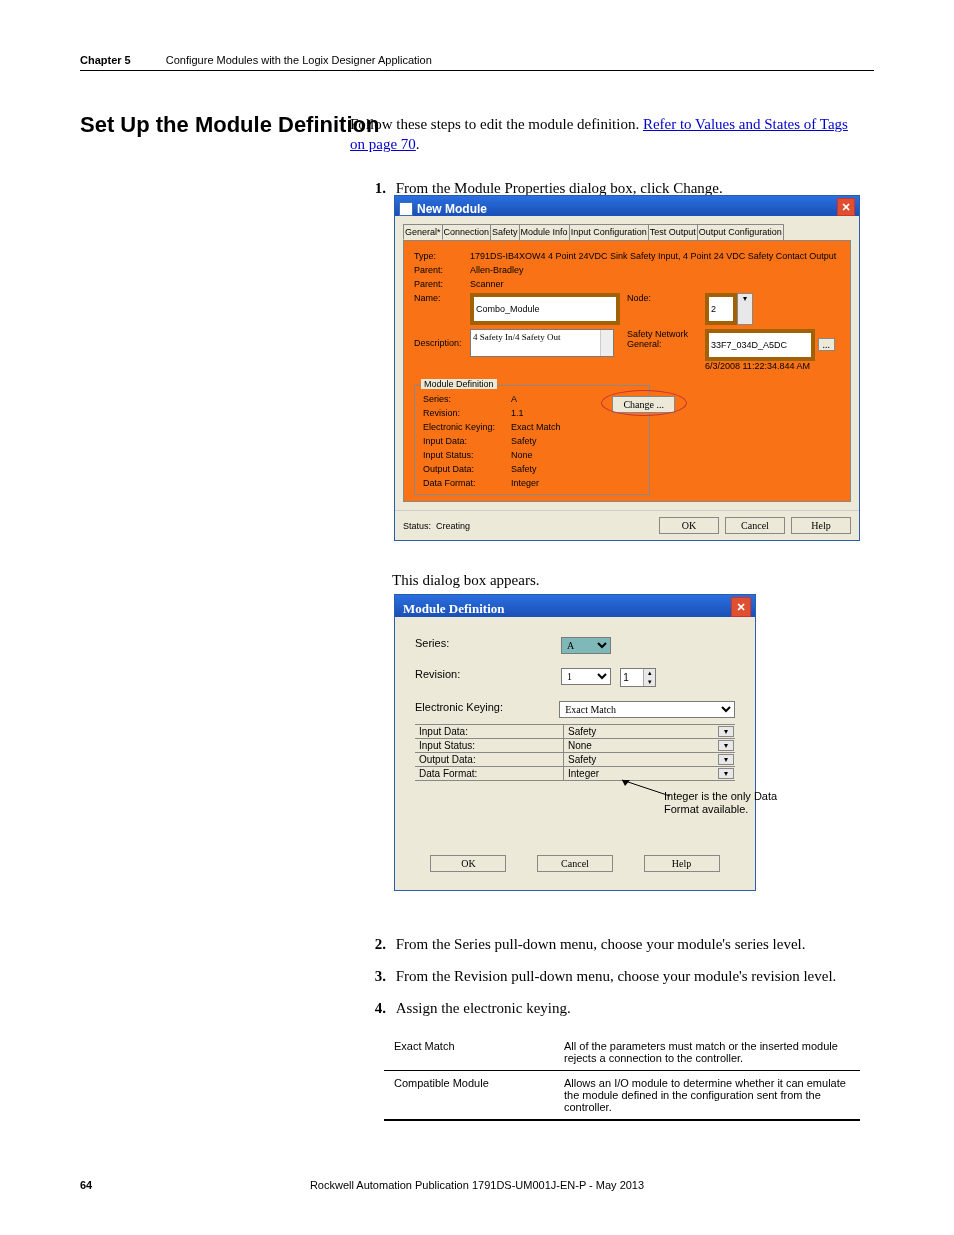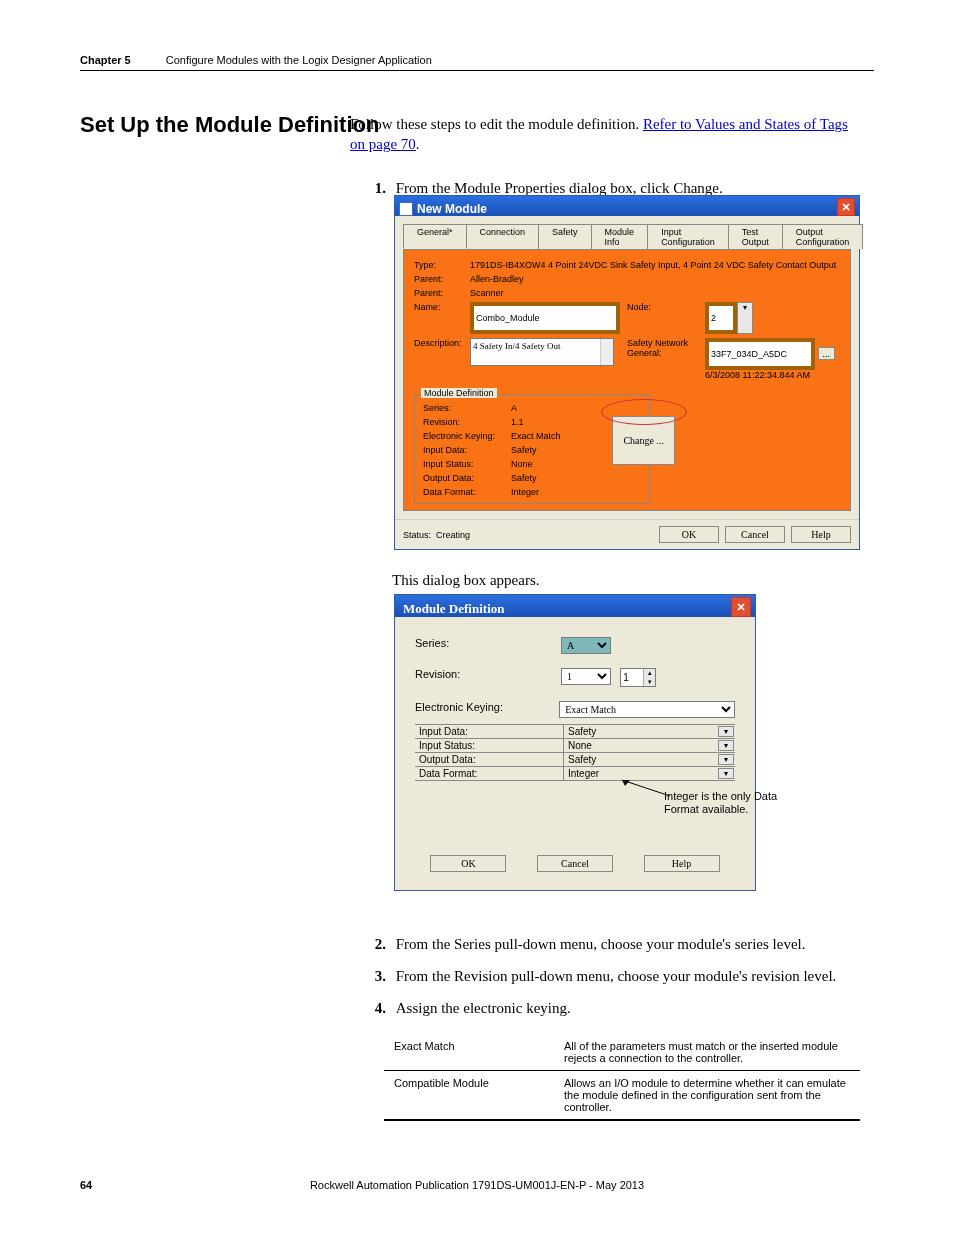--- a/index.html
+++ b/index.html
@@ -66,21 +66,21 @@
     width:16px;height:16px;
     background:#e05030;
     border:1px solid #c33;
     display:flex;align-items:center;justify-content:center;
     color:#fff;
     font-weight:700;
     font-size:11px;
     line-height:1;
   }
   .tabs { margin:8px 8px 0 8px; display:flex; font-size:9px }
-  .tabs .tab { padding:2px 13px; border:1px solid #888; border-bottom:none; background:#ece9d8; margin-right:-1px }
+  .tabs .tab { padding:2px 1px; border:1px solid #888; border-bottom:none; background:#ece9d8; margin-right:-1px }
   .tabs .tab.active { background:#ece9d8; font-weight:400; border-bottom:1px solid #ece9d8; position:relative; z-index:2 }
   .tabpanel { margin:0 8px 8px 8px; border:1px solid #888; background:#f97316; padding:10px 10px 6px 10px; font-size:9px }
   .kv { display:flex; margin-bottom:4px }
   .kv .k { width:56px }
   .input-flat { border:4px solid #a16207; background:#fff; padding:7px 2px; display:inline-block }
   .ta-flat { border:1px solid #7a7a7a; background:#fff; padding:2px; width:138px; height:22px; resize:none; font-family:Tahoma; font-size:9px; position:relative }
   .ta-flat .sb { position:absolute; right:0; top:0; bottom:0; width:12px; background:#eee; border-left:1px solid #ccc }
   .group { border:1px solid #888; margin-top:10px; padding:8px 8px 2px 8px; position:relative }
   .group-label { position:absolute; top:-7px; left:6px; background:#ece9d8; padding:0 3px }
   .btn-xp { border:1px solid #888; background:#ece9d8; padding:2px 12px; font-family:Tahoma; font-size:10px }
@@ -190,21 +190,21 @@
     <div class="kv">
         <span class="k">Parent:</span>
         <span>Scanner</span>
       </div>
     <div style="display:flex">
       <div style="flex:1">
         <div class="kv">
             <span class="k">Name:</span>
             <span class="input-flat" style="width:138px">Combo_Module</span>
           </div>
-        <div class="kv" style="align-items:flex-start">
+        <div class="kv" style="align-items:center">
             <span class="k">Description:</span>
           <span class="ta-flat"><span>4 Safety In/4 Safety Out</span><span class="sb"></span></span>
         </div>
       </div>
       <div style="flex:1">
         <div class="kv">
             <span class="k" style="width:78px">Node:</span>
           <span style="display:inline-flex">
               <span class="input-flat" style="width:20px">2</span>
               <span class="dd-arrow" style="position:static">▾</span>
@@ -245,21 +245,21 @@
             <span>None</span>
           </div>
         <div class="kv">
             <span class="k" style="width:88px">Output Data:</span>
             <span>Safety</span>
           </div>
         <div class="kv">
             <span class="k" style="width:88px">Data Format:</span>
             <span>Integer</span>
           </div>
-        <button class="btn-xp" style="position:absolute; top:13px; right:-34px; padding:18px 10px">Change ...</button>
+        <button class="btn-xp" style="position:absolute; top:2px; right:-34px; padding:2px 10px">Change ...</button>
         <span class="highlight-ellipse" style="top:-4px; right:-46px; width:84px; height:24px"></span>
       </div>
     </div>
   </div>
   <div class="status-row">
     <span>Status:</span>&nbsp;&nbsp;
     <span>Creating</span>
     <span class="btns">
       <button class="btn-xp" style="width:60px">OK</button>
       <button class="btn-xp" style="width:60px">Cancel</button>

